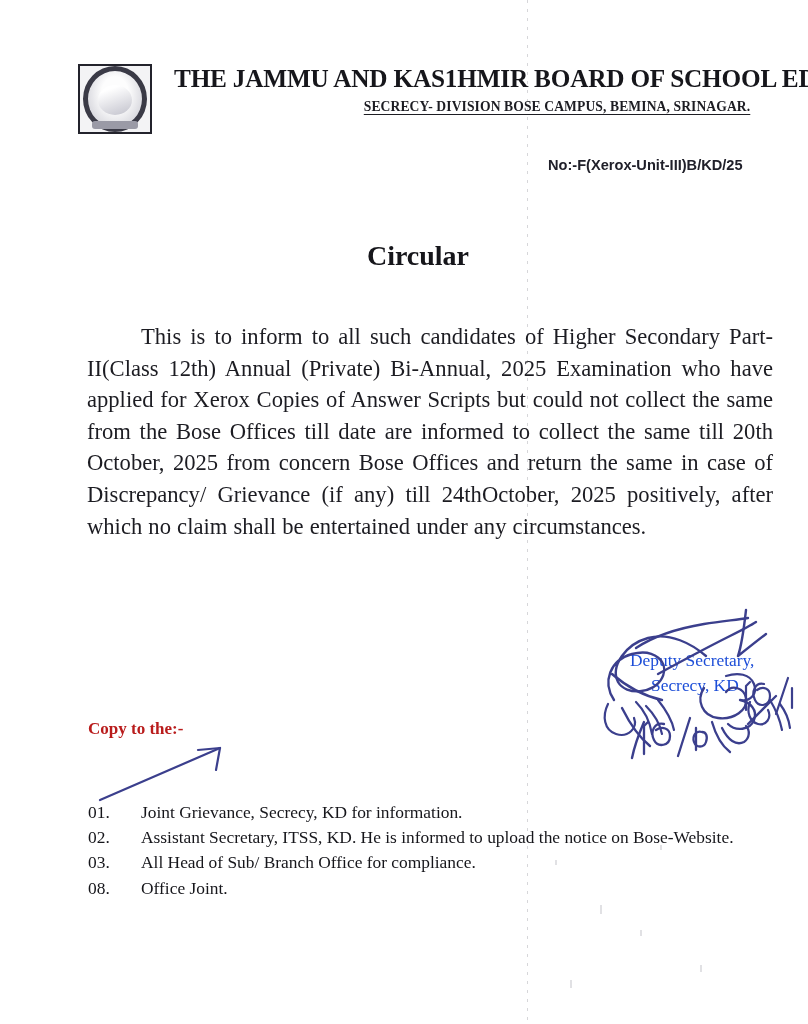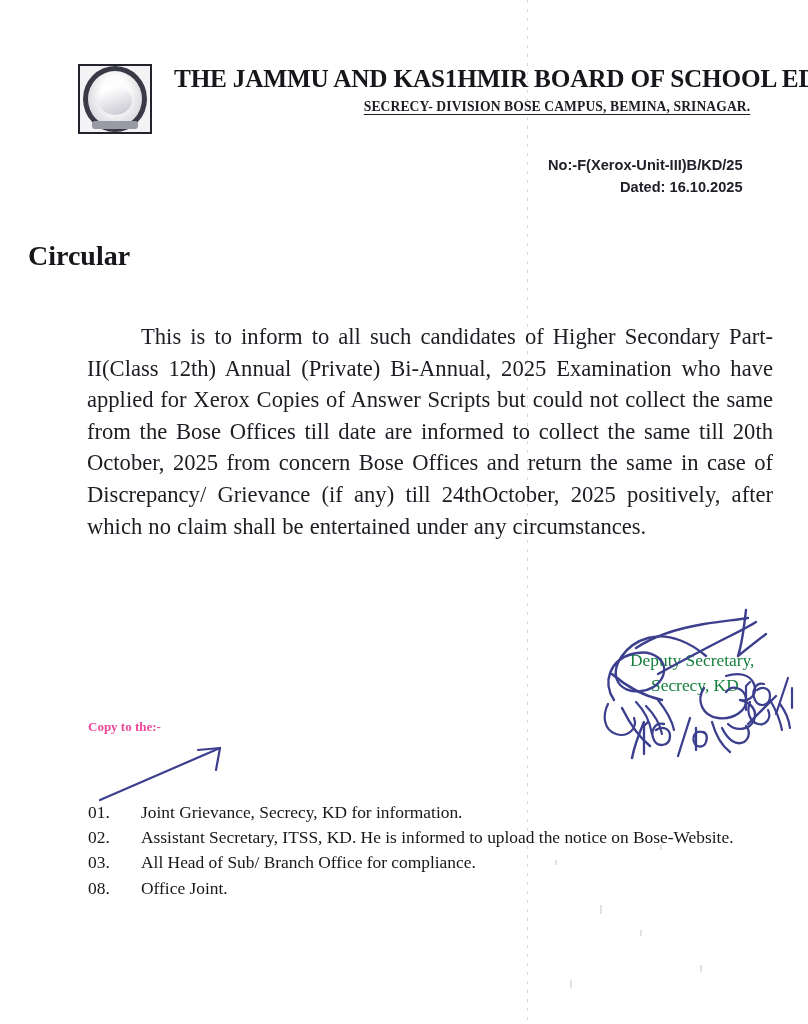--- a/index.html
+++ b/index.html
@@ -126,20 +126,21 @@
     color: #20202a;
     text-align: right;
   }
 
   
   .circular-title {
     position: absolute;
     top: 240px;
     left: 0;
     width: 808px;
+    text-align: center;
     font-family: "Liberation Serif", serif;
     font-weight: 700;
     font-size: 28px;
     color: #16161b;
     padding-left: 28px;
     box-sizing: border-box;
   }
 
   
   .body-para {
@@ -158,39 +159,39 @@
   }
 
   
   .sig-text {
     position: absolute;
     top: 648px;
     left: 630px;
     font-family: "Liberation Serif", serif;
     font-size: 17.4px;
     line-height: 1.42;
-    color: #15803d;
+    color: #1d4ed8;
   }
   .sig-text .line2 { padding-left: 21px; }
 
   .ink {
     position: absolute;
     pointer-events: none;
   }
   .ink svg { display: block; overflow: visible; }
 
   
   .copy-label {
     position: absolute;
     top: 719px;
     left: 88px;
     font-family: "Liberation Serif", serif;
     font-weight: 700;
-    font-size: 13px;
-    color: #ec4899;
+    font-size: 17px;
+    color: #b91c1c;
   }
   .copy-list {
     position: absolute;
     top: 756px;
     left: 88px;
     width: 690px;
     font-family: "Liberation Serif", serif;
     font-size: 17.4px;
     color: #16161b;
     margin-top: 44px;
@@ -225,21 +226,20 @@
       <div class="base"></div>
     </div>
     <div class="header-text">
       <div class="org-title">THE JAMMU AND KAS1HMIR BOARD OF SCHOOL EDUCATION</div>
       <div class="org-sub">SECRECY- DIVISION BOSE CAMPUS, BEMINA, SRINAGAR.</div>
     </div>
   </div>
 
   <div class="refblock">
     <div>No:-F(Xerox-Unit-III)B/KD/25</div>
-    <div>Dated: 16.10.2025</div>
   </div>
 
   <div class="circular-title">Circular</div>
 
   <div class="body-para">This is to inform to all such candidates of Higher Secondary Part-II(Class 12th) Annual (Private) Bi-Annual, 2025 Examination who have applied for Xerox Copies of Answer Scripts but could not collect the same from the Bose Offices till date are informed to collect the same till 20th October, 2025 from concern Bose Offices and return the same in case of Discrepancy/ Grievance (if any) till 24thOctober, 2025 positively, after which no claim shall be entertained under any circumstances.</div>
 
   <div class="sig-text">
     <div class="line1">Deputy Secretary,</div>
     <div class="line2">Secrecy, KD.</div>
   </div>

